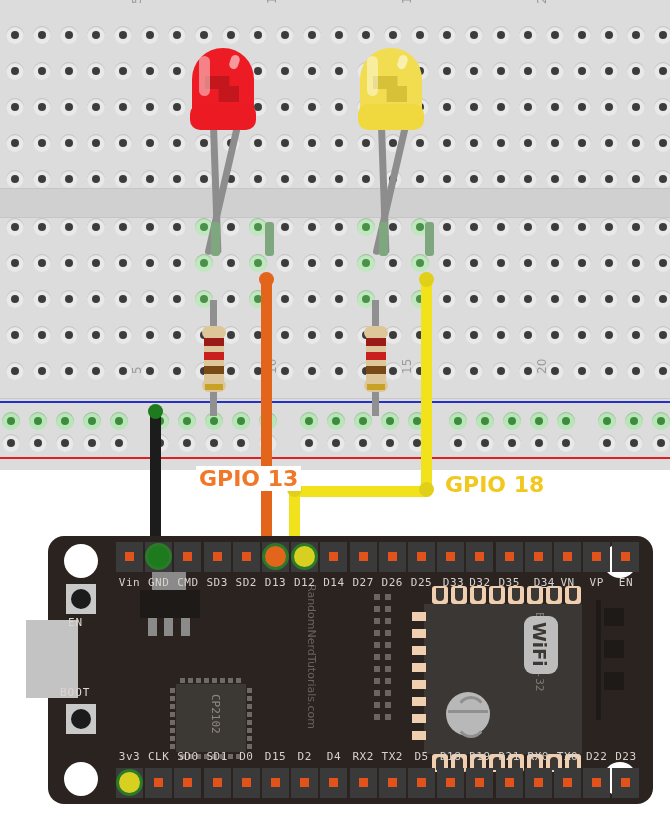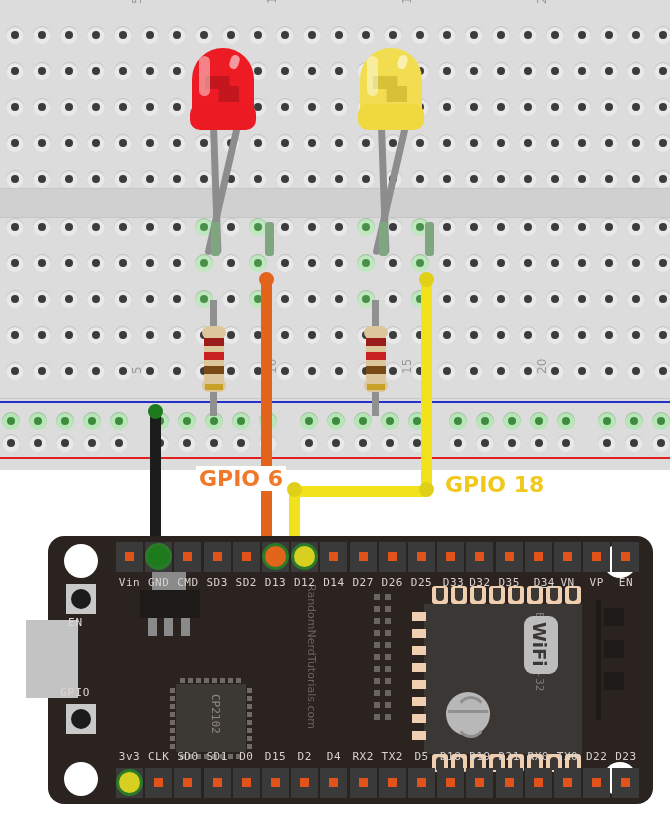--- a/index.html
+++ b/index.html
@@ -493,40 +493,40 @@
     <div class="wire" style="left: 261px; top: 274px; width: 11px; height: 288px; background: rgb(226, 101, 27);"></div>
     <div class="wire-end" style="left: 259px; top: 272px; background: rgb(226, 101, 27);"></div>
     <div class="wire" style="left: 421px; top: 274px; width: 11px; height: 218px; background: rgb(242, 226, 28);"></div>
     <div class="wire" style="left: 289px; top: 486px; width: 141px; height: 11px; background: rgb(242, 226, 28);"></div>
     <div class="wire" style="left: 289px; top: 486px; width: 11px; height: 76px; background: rgb(242, 226, 28);"></div>
     <div class="wire-end" style="left: 419px; top: 272px; background: rgb(224, 208, 24);"></div>
     <div class="wire-end" style="left: 419px; top: 482px; background: rgb(224, 208, 24);"></div>
     <div class="wire-end" style="left: 287px; top: 482px; background: rgb(224, 208, 24);"></div>
   </div>
 
-<div class="gpio-label" id="lbl13" style="left: 196px; top: 466px; color: rgb(240, 120, 40);">GPIO 6</div>
+<div class="gpio-label" id="lbl13" style="left: 196px; top: 466px; color: rgb(240, 120, 40);">GPIO 13</div>
 <div class="gpio-label" id="lbl12" style="left: 442px; top: 472px; color: rgb(240, 200, 30);">GPIO 18</div>
 
 <div id="esp32">
   <div class="mount" style="left:16px;top:8px"></div>
   <div class="mount" style="left:555px;top:8px"></div>
   <div class="mount" style="left:16px;top:226px"></div>
   <div class="mount" style="left:555px;top:226px"></div>
 
   <div class="usb"></div>
 
   <div class="btn" style="left:18px;top:48px">
     <div class="knob"></div>
   </div>
   <div class="btn-label" style="left:20px;top:80px">EN</div>
 
   <div class="btn" style="left:18px;top:168px">
     <div class="knob"></div>
   </div>
-  <div class="btn-label" style="left:12px;top:150px">GPIO</div>
+  <div class="btn-label" style="left:12px;top:150px">BOOT</div>
 
   <div class="reg-top" style="left:104px;top:36px;width:34px;height:22px"></div>
   <div class="reg" style="left:92px;top:54px;width:60px;height:28px"></div>
   <div class="reg-leg" style="left:100px;top:82px"></div>
   <div class="reg-leg" style="left:116px;top:82px"></div>
   <div class="reg-leg" style="left:133px;top:82px"></div>
 
   <div class="cp">
     <div class="cp-text" style="left:46px;top:10px">CP2102</div>
   </div>

